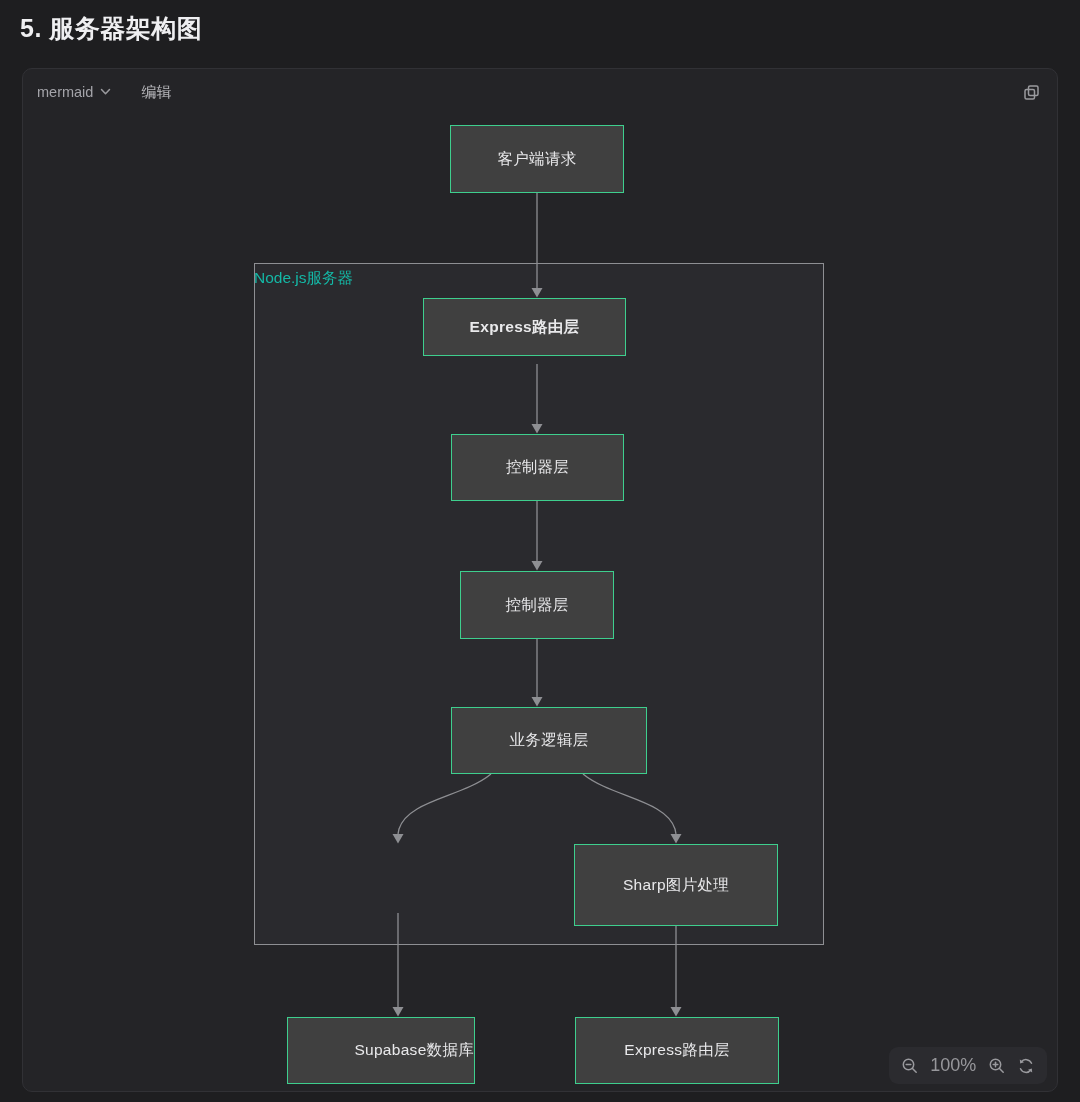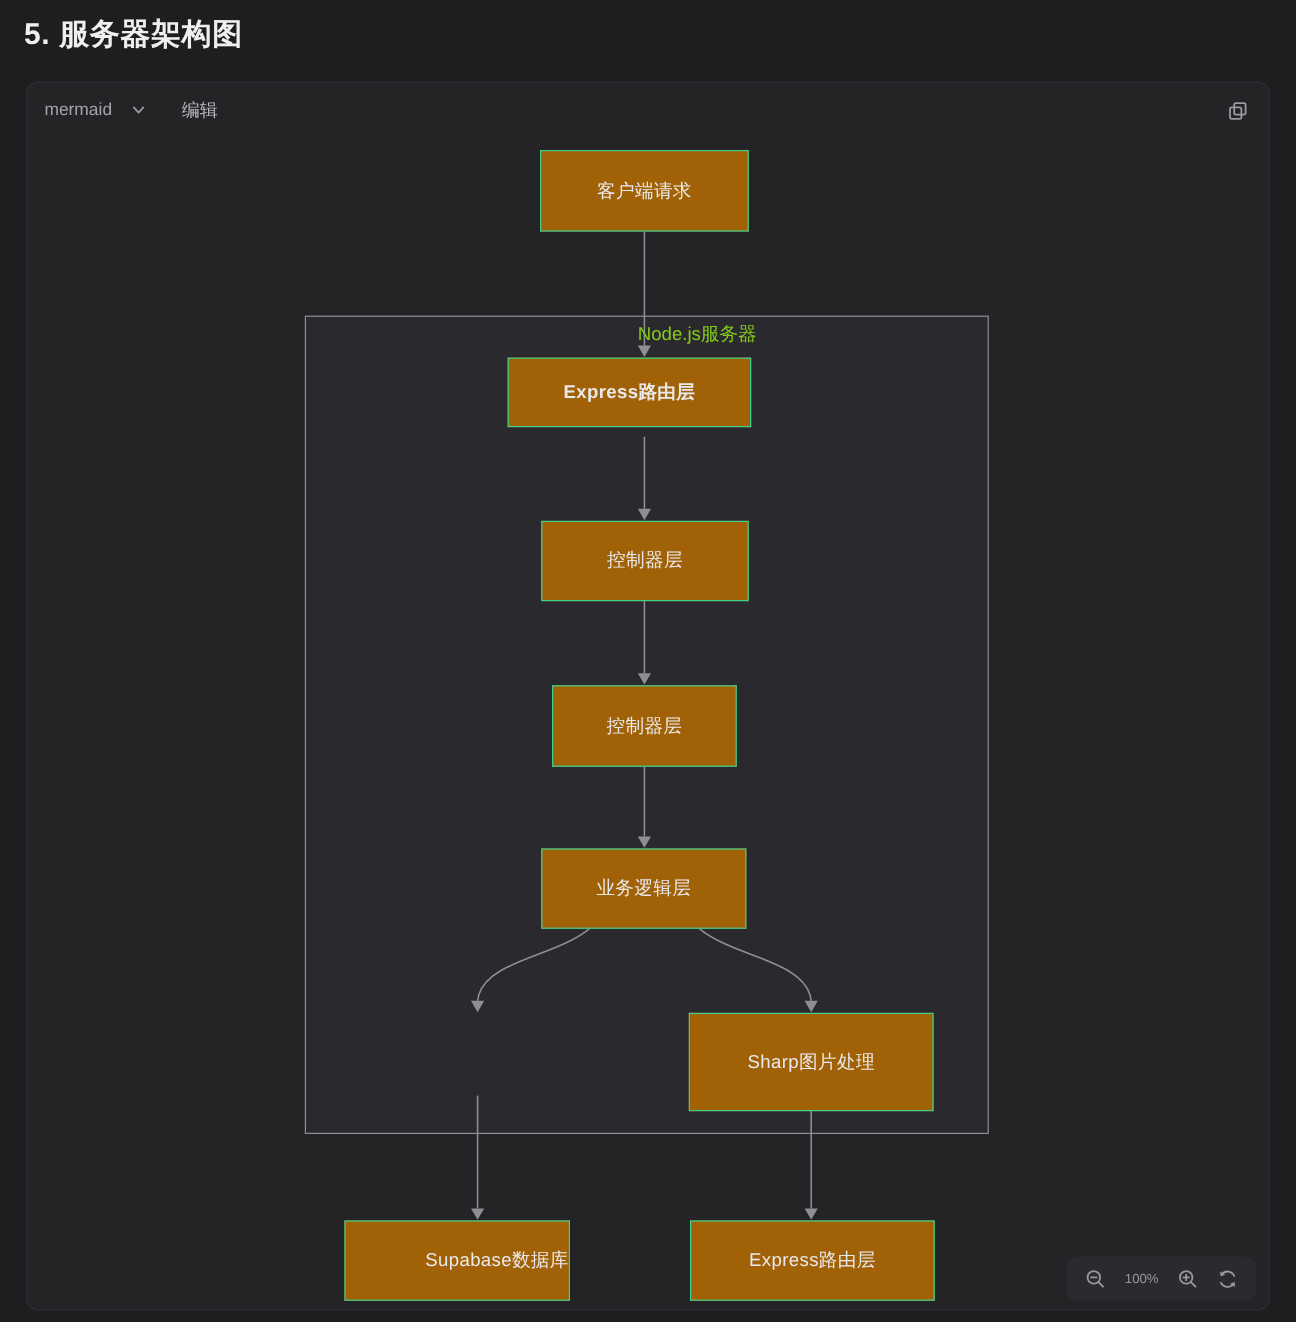--- a/index.html
+++ b/index.html
@@ -17,55 +17,55 @@
   }
   .panel {
     position:absolute; left:22px; top:68px; width:1036px; height:1024px;
     background:#242427; border:1px solid #313135; border-radius:10px;
   }
   .toolbar {
     position:absolute; left:0; top:0; right:0; height:46px;
     display:flex; align-items:center; padding:0 14px; z-index:6;
   }
   .lang-select {
-    display:flex; align-items:center; gap:17px;
+    display:flex; align-items:center; gap:7px;
     color:#a4a4a9; font-size:14.5px; cursor:pointer; background:none; border:none;
     font-family:inherit;
   }
   .edit-btn {
     margin-left:30px; color:#b9b9bd; font-size:15px; cursor:pointer;
     background:none; border:none; font-family:inherit;
   }
   .copy-btn {
     margin-left:auto; background:none; border:none; cursor:pointer;
     width:24px; height:24px; display:flex; align-items:center; justify-content:center;
   }
   .diagram { position:absolute; inset:0; border-radius:10px; }
   .subgraph {
     position:absolute; left:231px; top:194px; width:570px; height:682px;
     background:#2a2a2e; border:1px solid #8e8f93; z-index:1;
   }
   .subgraph-label {
-    position:absolute; left:231px; top:199px; width:654px; text-align:center;
-    color:#84cc16; font-size:15.5px; z-index:3; pointer-events:none;
+    position:absolute; left:231px; top:199px; width:654px; text-align:left;
+    color:#14b8a6; font-size:15.5px; z-index:3; pointer-events:none;
   }
   svg.edges { position:absolute; left:0; top:0; z-index:2; }
   .node {
     position:absolute; z-index:4;
-    background:#a16207; border:1.5px solid #3ecf8e;
+    background:#404040; border:1.5px solid #3ecf8e;
     display:flex; align-items:center; justify-content:center;
     color:#e9e9eb; font-size:15.5px; letter-spacing:.3px;
   }
   .zoombar {
     position:absolute; right:10px; bottom:7px; width:158px; height:37px;
     background:#2b2b2f; border-radius:9px; z-index:7;
     display:flex; align-items:center; justify-content:space-evenly;
   }
   .zoombar button { background:none; border:none; cursor:pointer; display:flex; align-items:center; }
-  .zoom-level { color:#97979b; font-size:11px; }
+  .zoom-level { color:#97979b; font-size:18px; }
   .icon-stroke { stroke:#9a9a9e; stroke-width:1.5; fill:none; stroke-linecap:round; stroke-linejoin:round; }
 </style>
 </head>
 <body>
 
 <h1 class="page-title">5. 服务器架构图</h1>
 
 <div class="panel">
 
   <div class="toolbar">
@@ -117,21 +117,21 @@
     </div>
     <div class="node" style="left:400px; top:229px; width:203px; height:58px;font-weight:bold;">
       <span>Express路由层</span>
     </div>
     <div class="node" style="left:428px; top:365px; width:173px; height:67px;">
       <span>控制器层</span>
     </div>
     <div class="node" style="left:437px; top:502px; width:154px; height:68px;">
       <span>控制器层</span>
     </div>
-    <div class="node" style="left:428px; top:638px; width:171px; height:67px;">
+    <div class="node" style="left:428px; top:638px; width:196px; height:67px;">
       <span>业务逻辑层</span>
     </div>
     <div class="node" style="left:551px; top:775px; width:204px; height:82px;">
       <span>Sharp图片处理</span>
     </div>
     <div class="node" style="left:264px; top:948px; width:188px; height:67px;justify-content:flex-end;">
       <span>Supabase数据库</span>
     </div>
     <div class="node" style="left:552px; top:948px; width:204px; height:67px;">
       <span>Express路由层</span>

